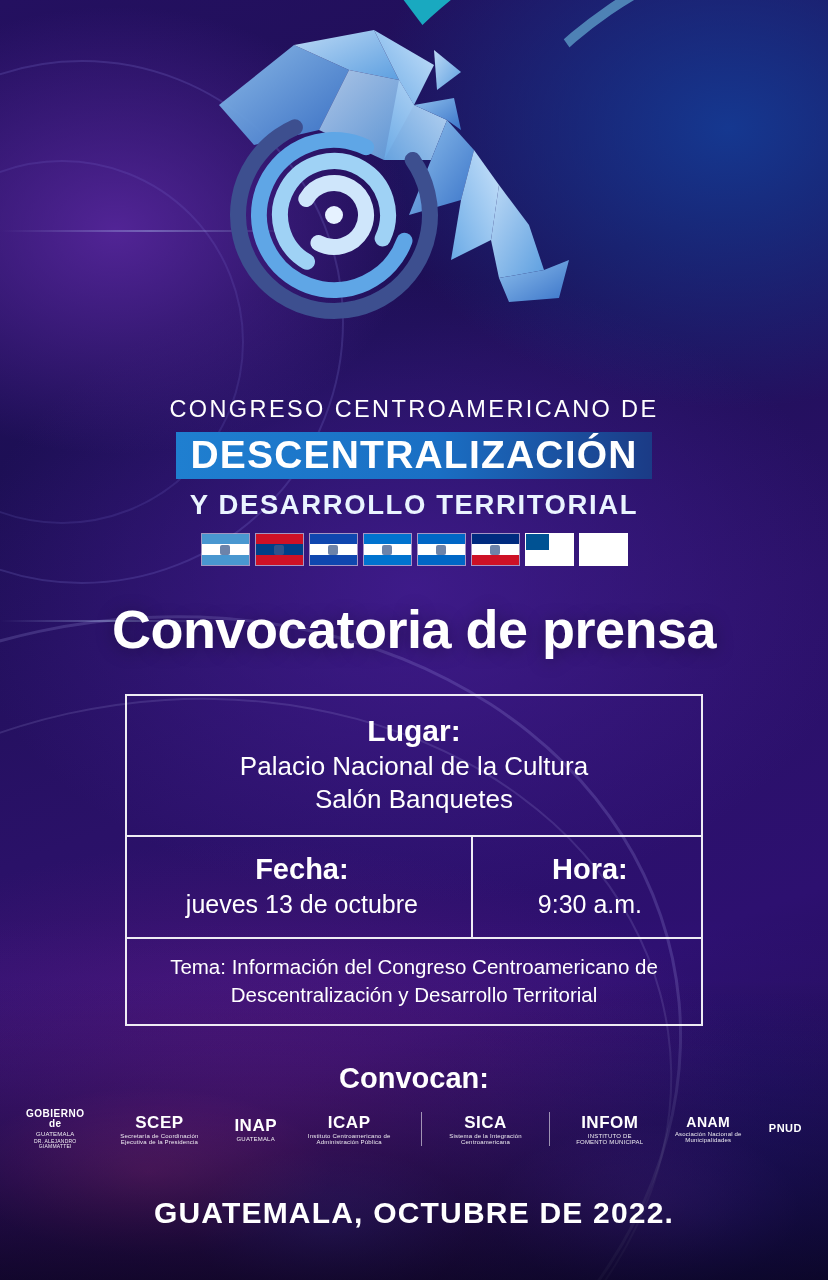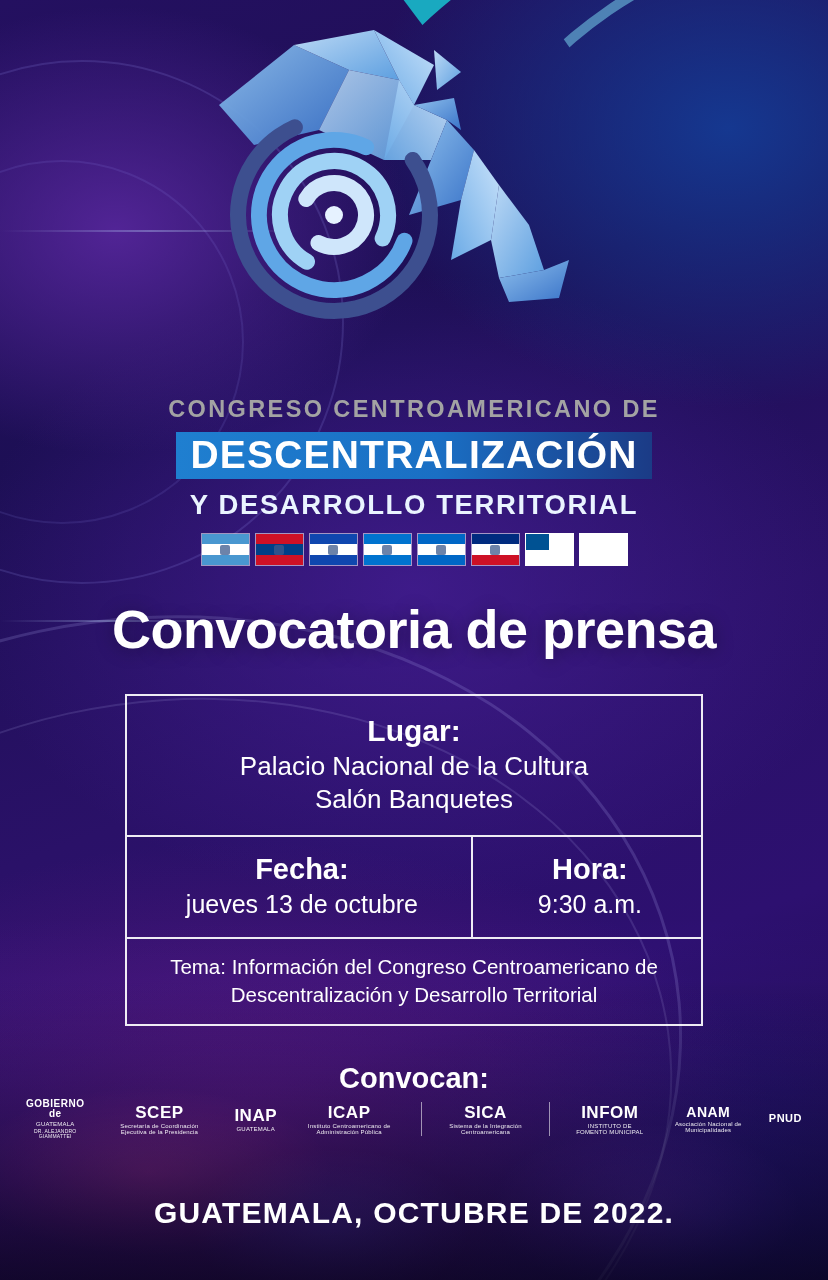--- a/index.html
+++ b/index.html
@@ -45,21 +45,21 @@
 
   .content{position:relative;z-index:5;width:828px;height:1280px;}
 
   
   .logo-wrap{position:relative;width:828px;height:400px;}
   .logo-svg{position:absolute;left:50%;top:10px;transform:translateX(-50%);}
 
   
   .congress{width:100%;text-align:center;margin-top:-4px;}
   .congress .l1{
-    color:#a3a3a3;font-size:23.5px;letter-spacing:2.4px;font-weight:700;
+    color:#ffffff;font-size:23.5px;letter-spacing:2.4px;font-weight:400;
   }
   .congress .l2{
     display:inline-block;margin-top:9px;padding:3px 14px 5px 14px;
     background:linear-gradient(90deg,#1f7fd0,#1a6fc4 55%,#1b3b86);
     color:#ffffff;font-size:39px;font-weight:800;letter-spacing:1.2px;line-height:1;
   }
   .congress .l3{
     margin-top:10px;color:#eaf4ff;font-size:27.5px;font-weight:700;letter-spacing:1.6px;
   }
   .flags{margin-top:12px;display:flex;justify-content:center;gap:5px;}
@@ -85,21 +85,21 @@
   .row2{display:flex;border-bottom:2px solid rgba(255,255,255,.92);}
   .cell{flex:1;text-align:center;padding:16px 6px 18px 12px;}
   .cell.left{border-right:2px solid rgba(255,255,255,.92);flex:1.55;}
   .cell .lbl{font-size:29px;font-weight:800;}
   .cell .val{font-size:25px;margin-top:4px;}
   .row3{padding:14px 22px 16px 22px;text-align:center;font-size:20.5px;line-height:1.35;}
 
   
   .convocan{text-align:center;margin-top:36px;color:#ffffff;font-size:29px;font-weight:800;}
   .logos{
-    margin-top:4px;display:flex;align-items:center;justify-content:center;gap:22px;
+    margin-top:14px;display:flex;align-items:center;justify-content:center;gap:22px;
     padding:0 26px;
   }
   .brand{color:#fff;text-align:center;line-height:1;}
   .brand .big{font-weight:800;letter-spacing:.5px;}
   .brand .sm{font-size:6px;letter-spacing:.2px;opacity:.92;}
   .sep{width:1px;height:34px;background:rgba(255,255,255,.55);}
 
   .footer{
     position:absolute;left:0;right:0;bottom:50px;text-align:center;
     color:#ffffff;font-size:30px;font-weight:700;letter-spacing:1.2px;

